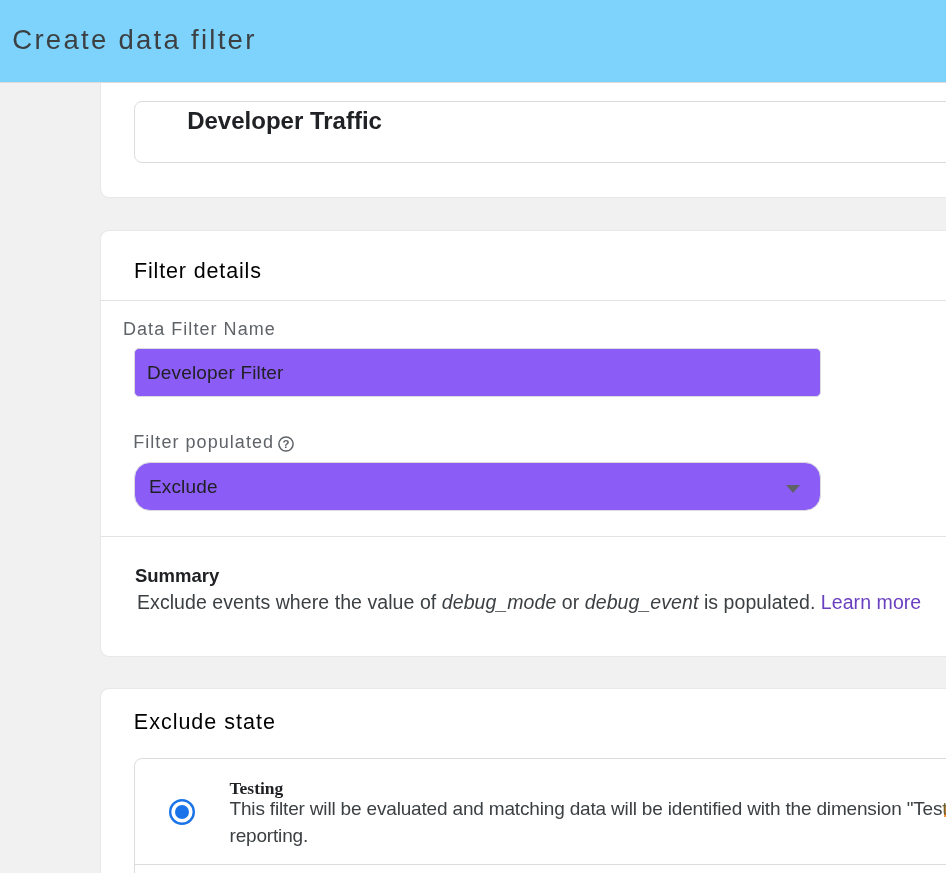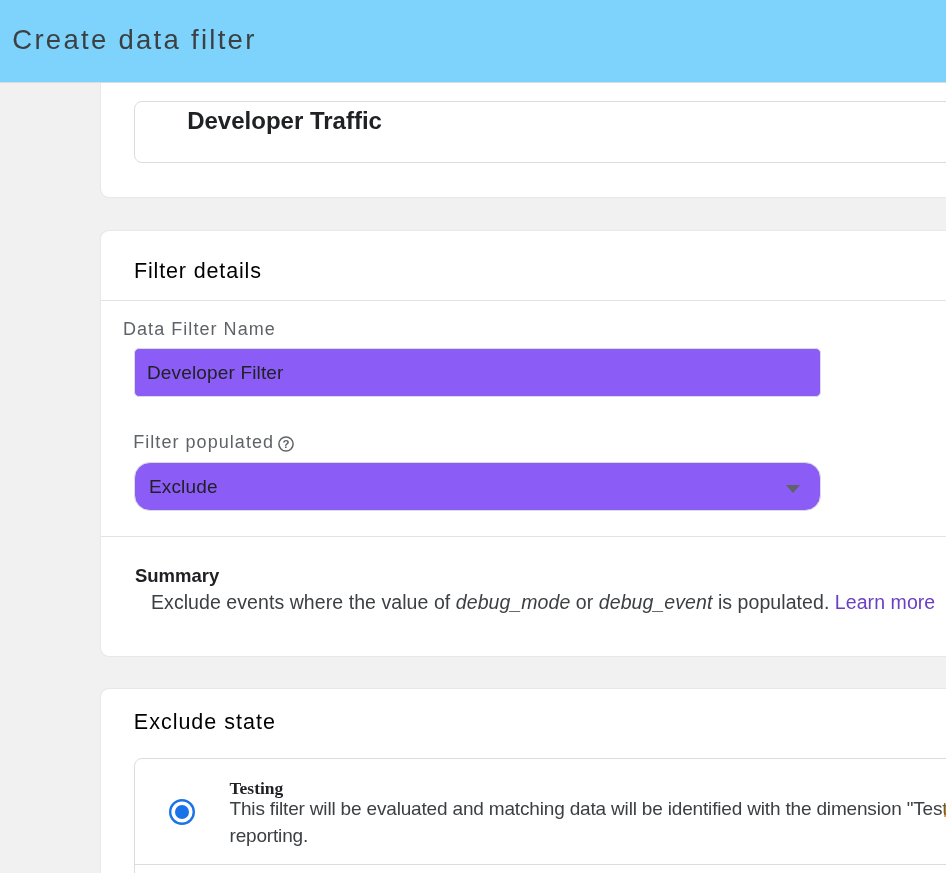--- a/index.html
+++ b/index.html
@@ -29,21 +29,21 @@
 .field { position:absolute; left:33px; width:687px; height:49px; border:1px solid #dadce0;
   border-radius:5px; background:#8b5cf6; font-size:19px; color:#202124; line-height:47px;
   padding-left:12px; letter-spacing:0.15px; white-space:nowrap; }
 #inp { top:116.5px; }
 #sel { top:231px; border-radius:16px; padding-left:14px; }
 #arrow { position:absolute; left:685px; top:254px; width:0; height:0;
   border-left:7.5px solid transparent; border-right:7.5px solid transparent;
   border-top:8px solid #5f6368; }
 #helpi { position:absolute; left:176.5px; top:204.5px; }
 #sumt { left:33.9px; top:334px; font-size:18.5px; font-weight:bold; color:#202124; }
-#sumb { left:50px; top:360px; font-size:19.5px; letter-spacing:0.07px; color:#3c4043; }
+#sumb { left:36px; top:360px; font-size:19.5px; letter-spacing:0.07px; color:#3c4043; }
 #sumb i { font-style:italic; }
 #sumb a { color:#6b40c0; text-decoration:none; }
 #t3 { left:32.8px; top:21.4px; letter-spacing:1px; }
 #c3b { top:69px; width:900px; height:300px; border-radius:8px 0 0 0; }
 #radio { position:absolute; left:32.8px; top:39.1px; }
 #tst { left:94.5px; top:18.9px; font-size:17.5px; font-weight:bold; color:#202124;font-family:Liberation Serif, serif; }
 #desc { position:absolute; left:94.5px; top:35.8px; font-size:19px; color:#3c4043;
   line-height:27.5px; letter-spacing:-0.17px; white-space:nowrap; }
 #desc .hl { color:#6b6133; }
 #hlrect { position:absolute; left:808.5px; top:46.5px; width:8px; height:11.5px; background:#ff9632; }

